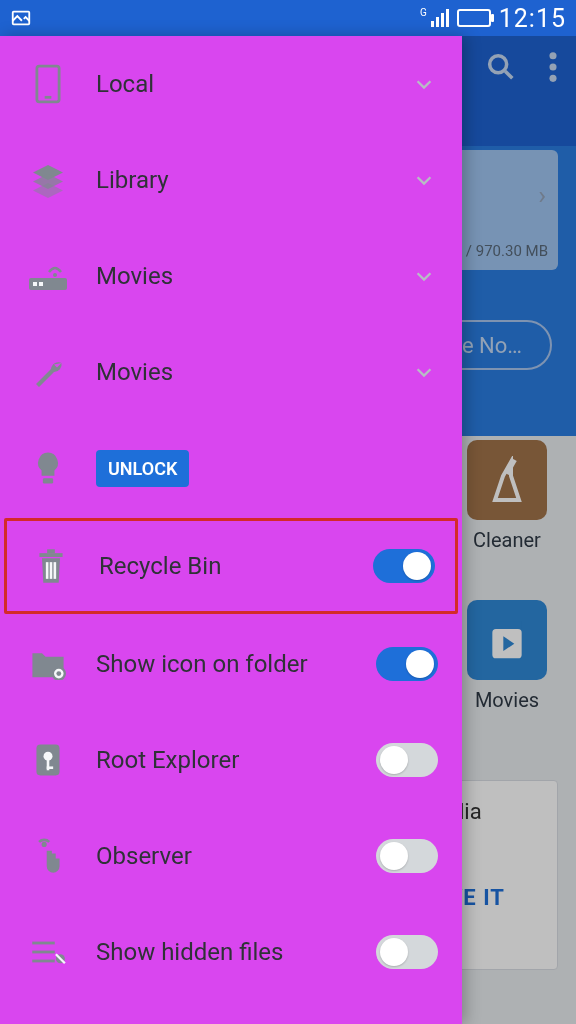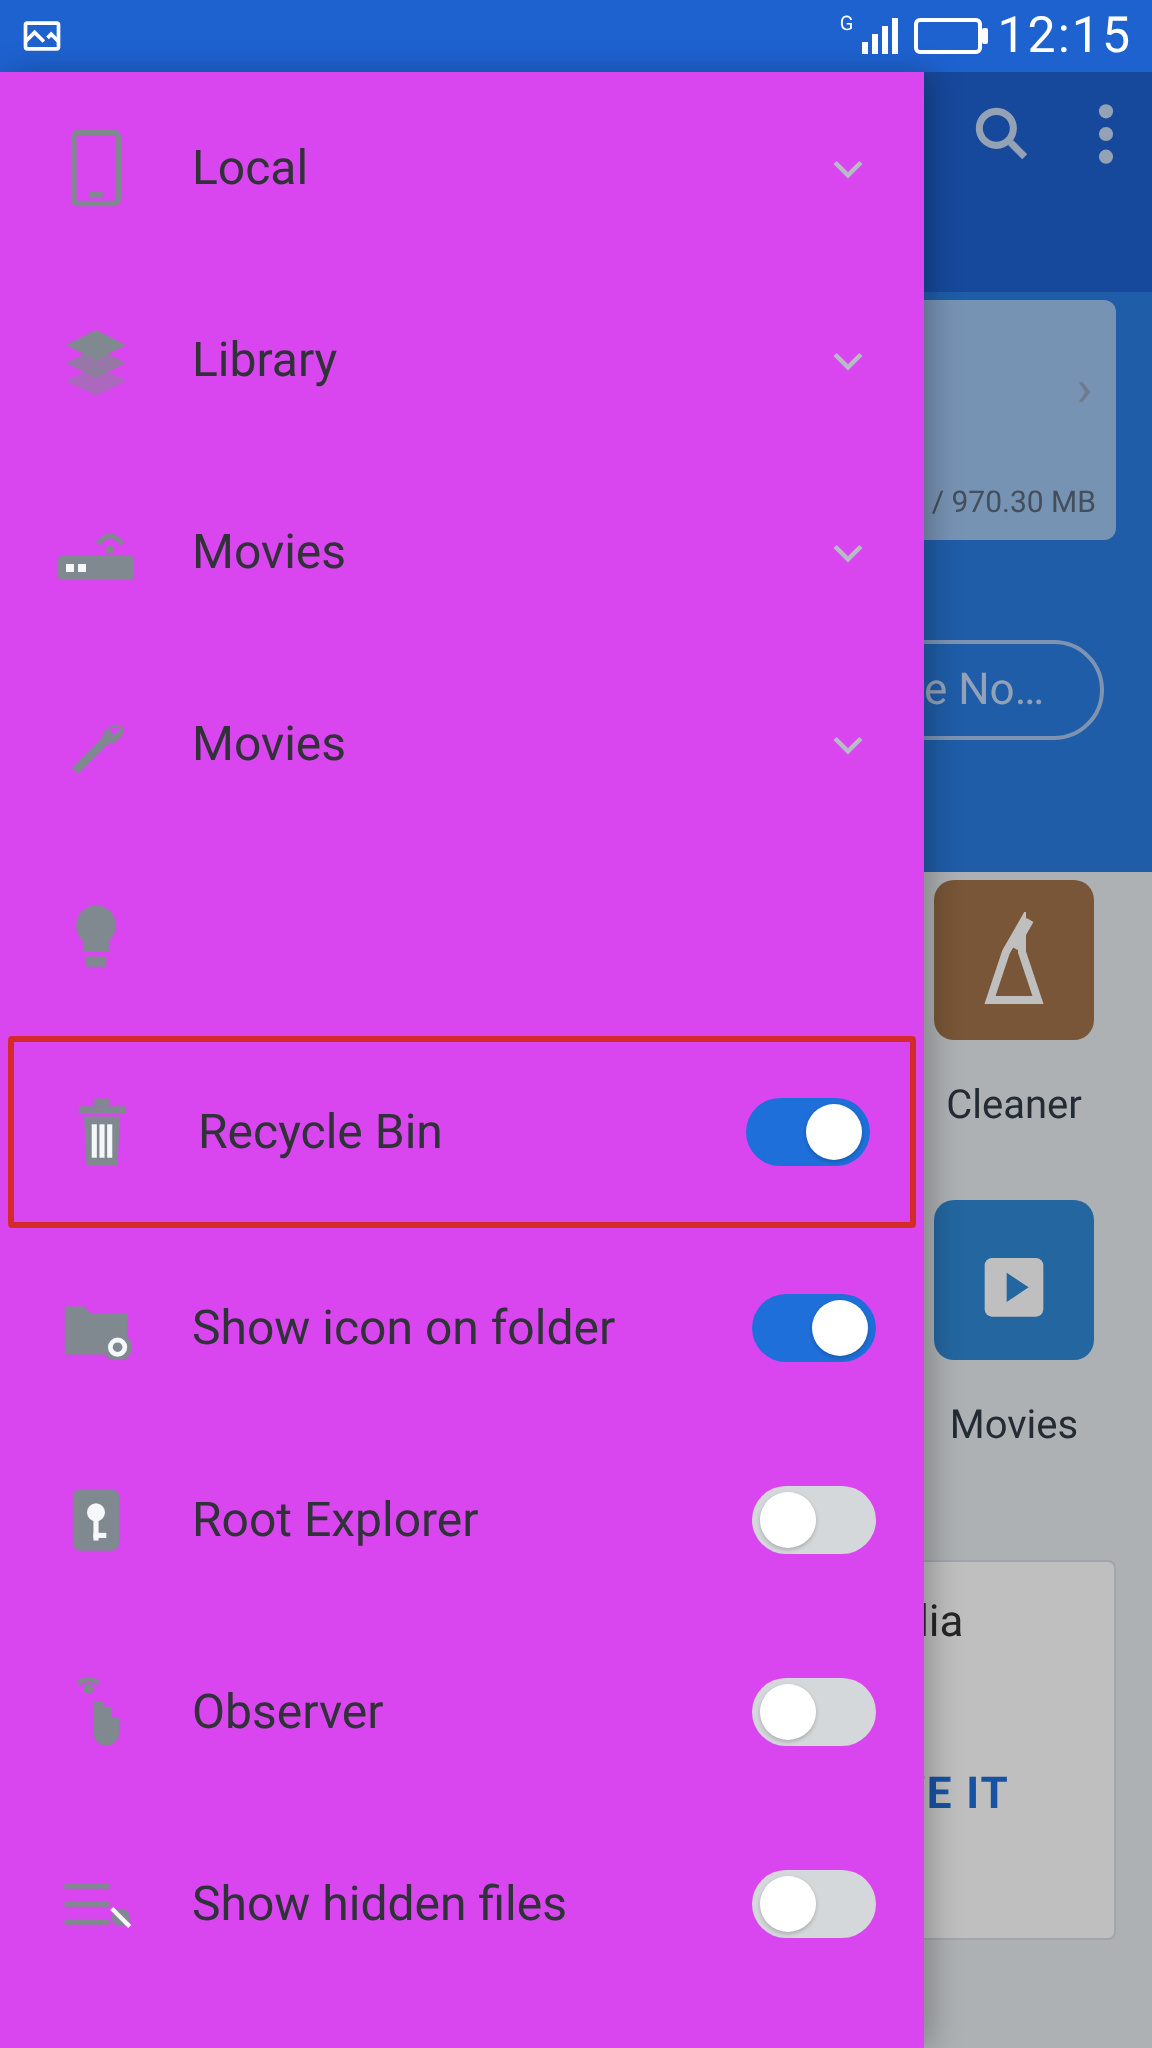--- a/index.html
+++ b/index.html
@@ -53,21 +53,21 @@
   }
   .bg-chevron { color:#94a3b8; font-size:26px; position:absolute; top:30px; right:12px;}
   .bg-pill {
     position:absolute; top:320px; right:24px;
     border:2px solid #a9c5ed; border-radius:26px;
     width:120px; height:50px; color:#c4d8f3;
     font-size:22px; display:flex; align-items:center; justify-content:center;
   }
   .bg-tile {
     position:absolute; width:90px; display:flex; flex-direction:column; align-items:center;
-    color:#2f3a46; font-size:20px;gap:12px;
+    color:#2f3a46; font-size:20px;
   }
   .bg-tile .sq { width:80px; height:80px; border-radius:10px; display:flex; align-items:center; justify-content:center; color:#fff; margin-bottom:8px;}
   .bg-tile.t1 { top:440px; right:24px; }
   .bg-tile.t1 .sq { background:#a0734a; }
   .bg-tile.t2 { top:600px; right:24px; }
   .bg-tile.t2 .sq { background:#2f88d6; }
   .bg-note {
     position:absolute; top:780px; right:18px; width:150px; height:190px;
     background:#fff; border:1px solid #d8dde3; border-radius:4px;
     padding:18px 12px; font-size:22px; color:#333;
@@ -280,20 +280,21 @@
     </span>
   </div>
 
   <div class="item">
     <span class="icon">
       <svg width="32" height="36" viewBox="0 0 24 28" fill="#808890">
         <path d="M12 2 a8 8 0 0 0 -5 14 v4 h10 v-4 a8 8 0 0 0 -5 -14 z"></path>
         <rect x="8" y="22" width="8" height="4" rx="1"></rect>
       </svg>
     </span>
+    <span class="badge">UNLOCK</span>
   </div>
 
   <div class="item highlight">
     <span class="icon">
       <svg width="32" height="36" viewBox="0 0 24 28" fill="#808890">
         <rect x="3" y="4" width="18" height="3"></rect>
         <rect x="9" y="1" width="6" height="3"></rect>
         <path d="M5 8 H19 L18 27 H6 Z"></path>
         <rect x="8" y="11" width="2" height="13" fill="#f5f7f9"></rect>
         <rect x="11" y="11" width="2" height="13" fill="#f5f7f9"></rect>

